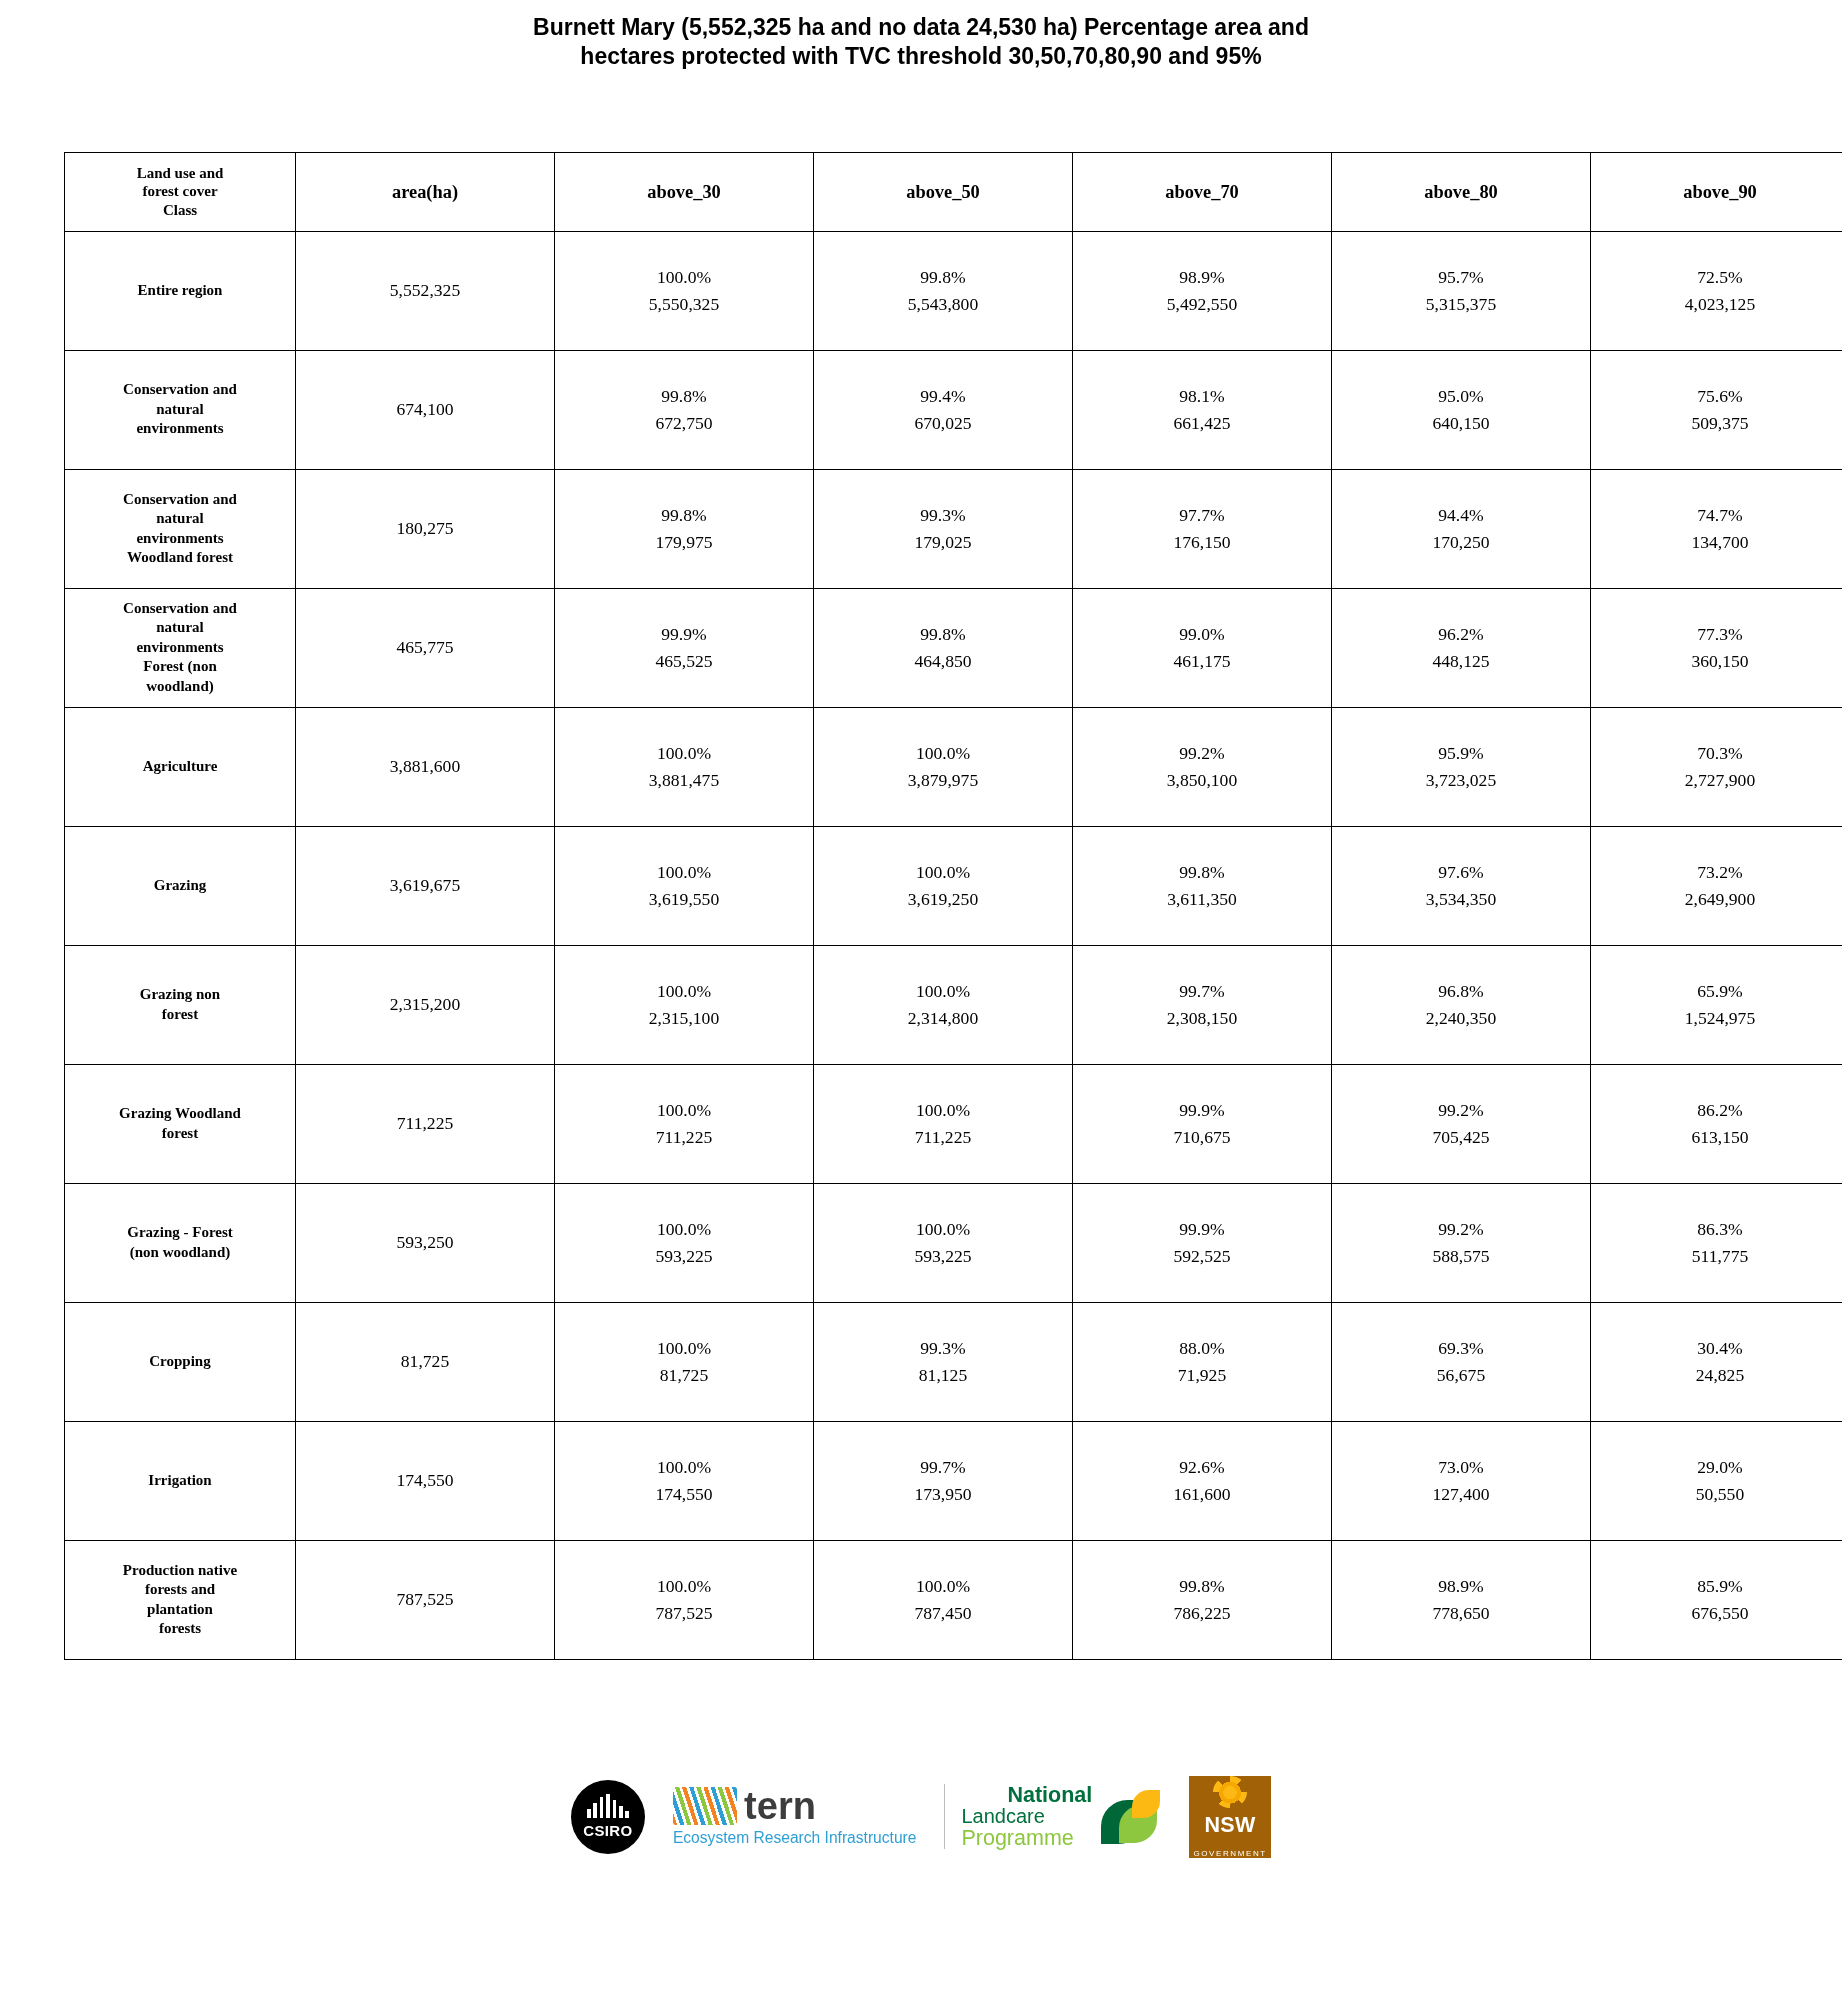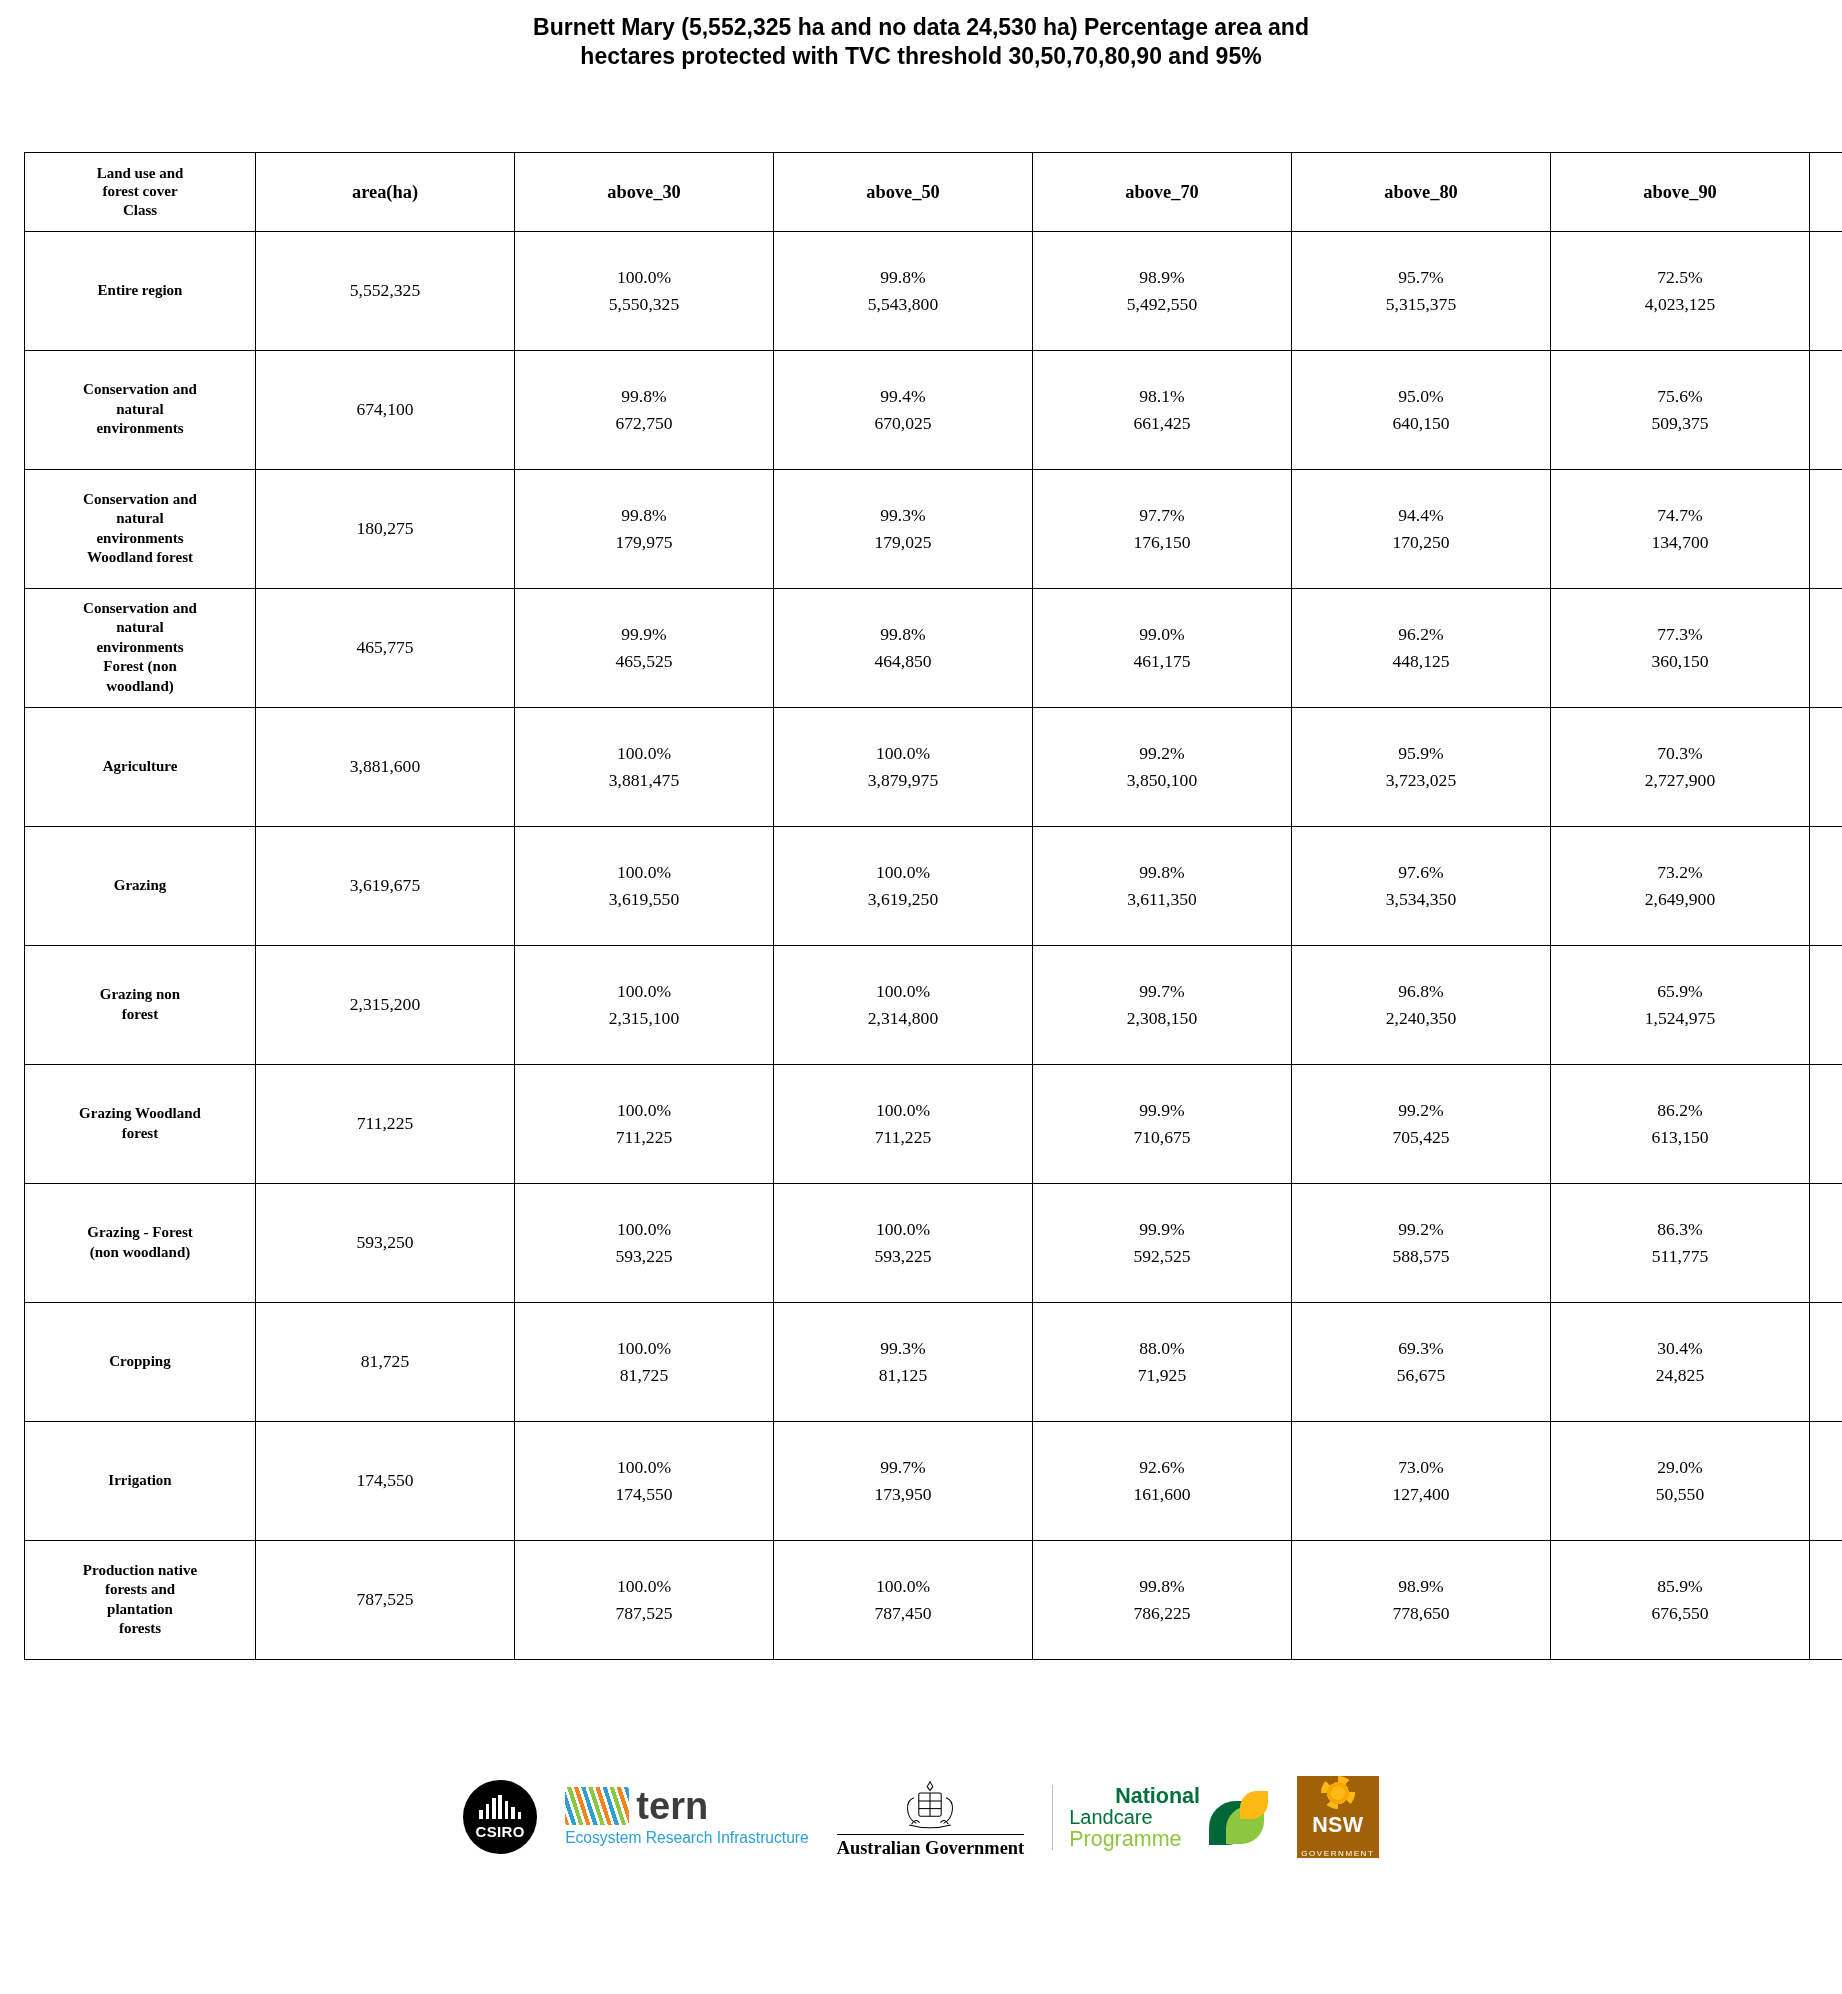--- a/index.html
+++ b/index.html
@@ -21,20 +21,21 @@
     font-family: "Liberation Sans", sans-serif;
     font-weight: bold;
     font-size: 23px;
     line-height: 1.28;
     text-align: center;
     padding: 12.8px 120px 0 120px;
     white-space: pre-line;
   }
   .table-wrap {
     margin-top: 80px;
+    margin-left: 40px;
   }
   table.data {
     border-collapse: collapse;
     width: 1783px;
     margin: 0 auto;
     table-layout: fixed;
   }
   table.data col.c0 { width: 231px; }
   table.data col.cn { width: 259px; }
   table.data th, table.data td {
@@ -611,39 +612,20 @@
     </div>
 
     <div class="logo tern">
       <div class="row">
         <div class="mark"></div>
         <div class="word">tern</div>
       </div>
       <div class="sub">Ecosystem Research Infrastructure</div>
     </div>
 
-    <div class="logo ausgov">
-      <div class="crest">
-        <svg width="72" height="54" viewBox="0 0 180 135">
-          <g fill="none" stroke="#000" stroke-width="2.6">
-            <path d="M90 12 l7 12 -7 10 -7 -10 z"></path>
-            <rect x="62" y="40" width="56" height="58" rx="4"></rect>
-            <line x1="90" y1="40" x2="90" y2="98"></line>
-            <line x1="62" y1="60" x2="118" y2="60"></line>
-            <line x1="62" y1="79" x2="118" y2="79"></line>
-            <path d="M50 52 q-18 6 -16 30 q2 24 22 34"></path>
-            <path d="M130 52 q18 6 16 30 q-2 24 -22 34"></path>
-            <path d="M38 120 q52 14 104 0"></path>
-            <path d="M44 118 q10 -16 20 -4"></path>
-            <path d="M136 118 q-10 -16 -20 -4"></path>
-          </g>
-        </svg>
-      </div>
-      <div class="word">Australian Government</div>
-    </div>
 
     <div class="logo nlp">
       <div class="words">
         <div class="w1">National</div>
         <div class="w2">Landcare</div>
         <div class="w3">Programme</div>
       </div>
       <div class="leaf">
         <span class="l1"></span>
           <span class="l2"></span>

